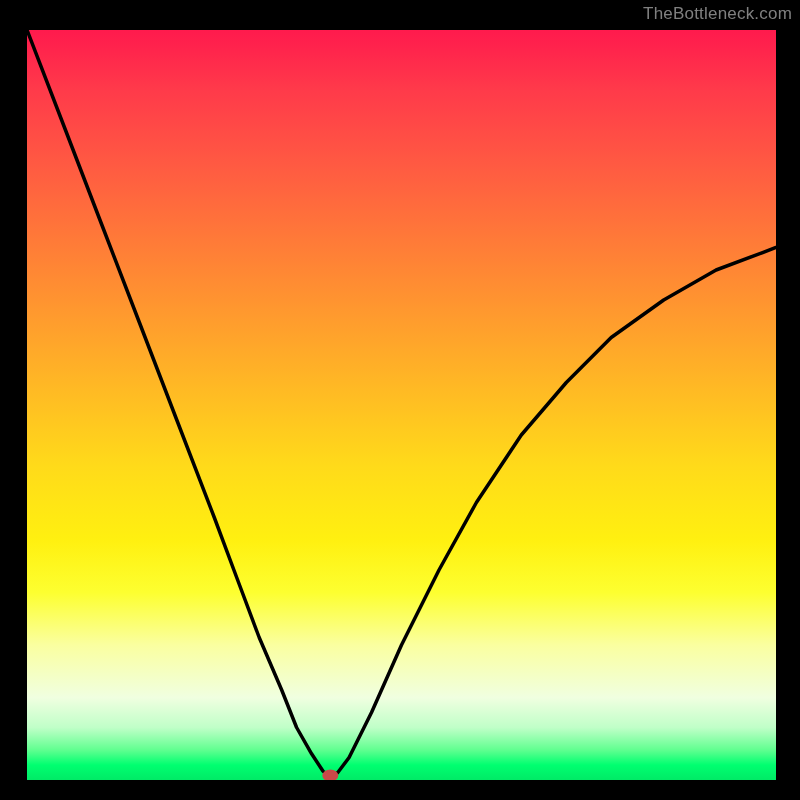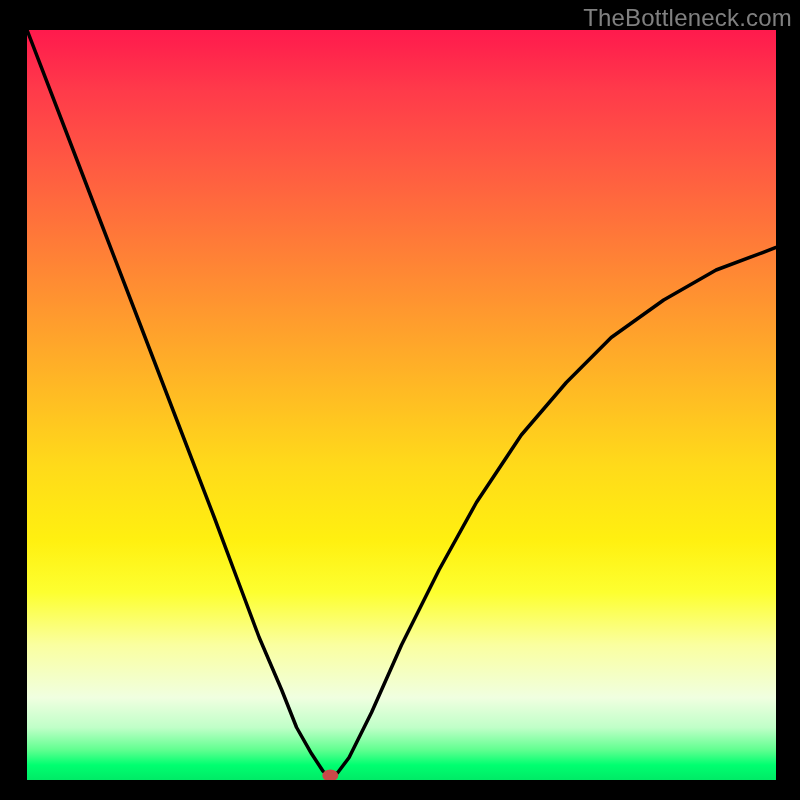--- a/index.html
+++ b/index.html
@@ -33,21 +33,21 @@
       #60ff90 96%,
       #00ff70 98%,
       #00ea66 100%
     );
   }
   .watermark {
     position: absolute;
     top: 4px;
     right: 8px;
     color: #808080;
-    font-size: 24px;
+    font-size: 17px;
     font-weight: 400;
     letter-spacing: 0.2px;
     z-index: 10;
   }
   .plot-svg {
     position: absolute;
     left: 0;
     top: 0;
     width: 749px;
     height: 750px;

